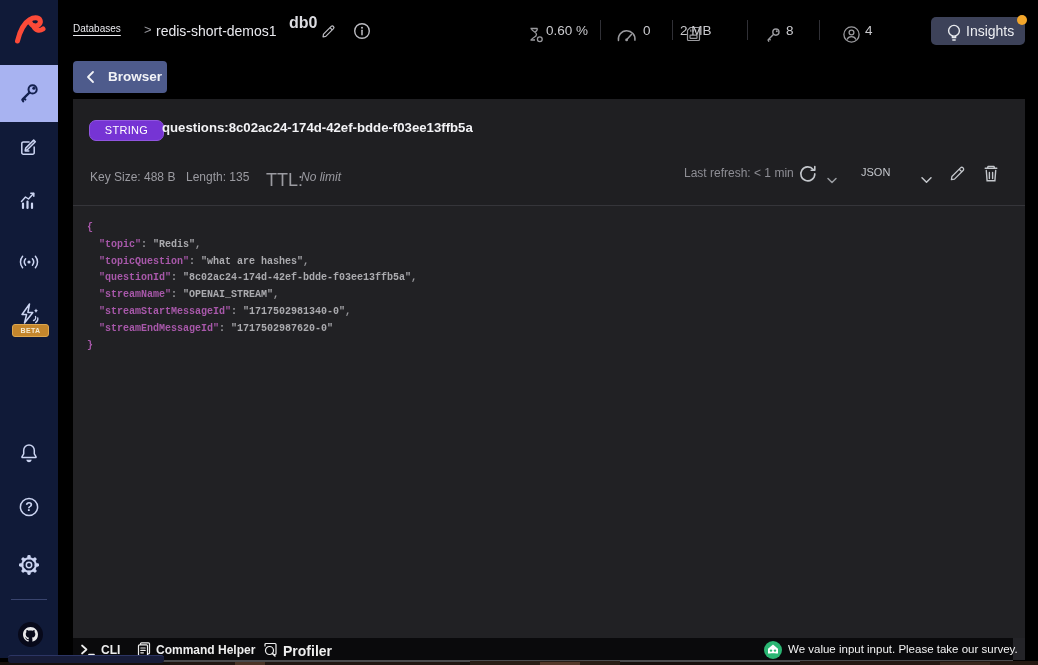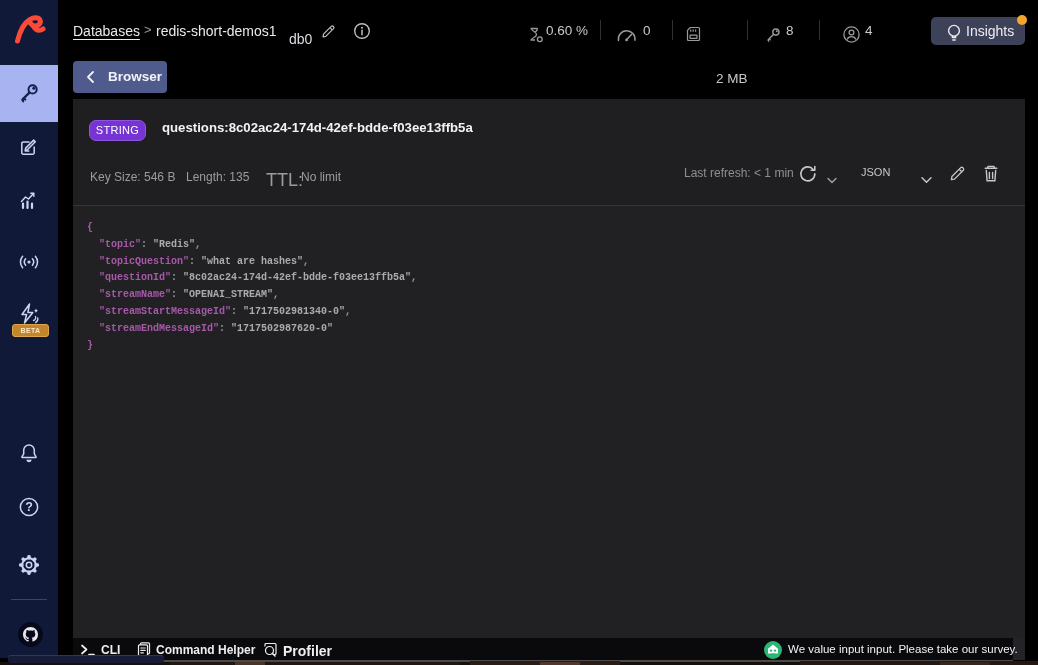--- a/index.html
+++ b/index.html
@@ -80,24 +80,24 @@
 <circle cx="12" cy="12" r="6.8" stroke="#ccd5f2" stroke-width="2"></circle>
 <circle cx="12" cy="12" r="2.7" stroke="#ccd5f2" stroke-width="1.5"></circle>
 </svg></div>
 <div class="abs" style="left:11px;top:599px;width:36px;height:1px;background:#39446e;"></div>
 <div class="abs" style="left:18px;top:622px;width:25px;height:25px;border-radius:50%;background:#07091a;"></div>
 <div class="abs" style="left:23px;top:627px;width:15px;height:15px;">
 <svg width="15" height="15" viewBox="0 0 16 16" fill="#e8e8ea">
 <path d="M8 0C3.58 0 0 3.58 0 8c0 3.54 2.29 6.53 5.47 7.59.4.07.55-.17.55-.38 0-.19-.01-.82-.01-1.49-2.01.37-2.53-.49-2.69-.94-.09-.23-.48-.94-.82-1.13-.28-.15-.68-.52-.01-.53.63-.01 1.08.58 1.23.82.72 1.21 1.87.87 2.33.66.07-.52.28-.87.51-1.07-1.78-.2-3.64-.89-3.64-3.95 0-.87.31-1.59.82-2.15-.08-.2-.36-1.02.08-2.12 0 0 .67-.21 2.2.82.64-.18 1.32-.27 2-.27s1.36.09 2 .27c1.53-1.04 2.2-.82 2.2-.82.44 1.1.16 1.92.08 2.12.51.56.82 1.27.82 2.15 0 3.07-1.87 3.75-3.65 3.95.29.25.54.73.54 1.48 0 1.07-.01 1.93-.01 2.2 0 .21.15.46.55.38A8.01 8.01 0 0 0 16 8c0-4.42-3.58-8-8-8z"></path>
 </svg></div>
 
-<div class="abs" style="left:73px;top:23px;font-size:14px;color:#e9e9ee;text-decoration:underline;text-underline-offset:3px;">Databases</div>
+<div class="abs" style="left:73px;top:23px;font-size:10px;color:#e9e9ee;text-decoration:underline;text-underline-offset:3px;">Databases</div>
 <div class="abs" style="left:144px;top:22px;font-size:13px;color:#9a9aa0;">&gt;</div>
 <div class="abs" style="left:156px;top:23px;font-size:14px;color:#e9e9ee;">redis-short-demos1</div>
-<div class="abs" style="left:289px;top:31px;font-size:14px;color:#dcdce1;">db0</div>
+<div class="abs" style="left:289px;top:14px;font-size:16px;color:#dcdce1;font-weight:bold;">db0</div>
 <div class="abs" style="left:320px;top:23px;width:17px;height:17px;">
 <svg width="17" height="17" viewBox="0 0 18 18" fill="none" stroke="#bcbcc2" stroke-width="1.3">
 <path d="M3.2 14.8l.5-3 8.2-8.2a1.7 1.7 0 0 1 2.4 2.4l-8.2 8.2z" stroke-linejoin="round"></path>
 <path d="M10.6 4.9l2.4 2.4"></path>
 </svg></div>
 <div class="abs" style="left:353px;top:22px;width:18px;height:18px;">
 <svg width="18" height="18" viewBox="0 0 18 18" fill="none">
 <circle cx="9" cy="9" r="7.3" stroke="#bcbcc2" stroke-width="1.4"></circle>
 <circle cx="9" cy="5.7" r="1" fill="#bcbcc2"></circle>
 <path d="M9 8.2v4.6" stroke="#bcbcc2" stroke-width="1.5" stroke-linecap="round"></path>
@@ -136,48 +136,48 @@
 <svg width="18" height="19" viewBox="0 0 18 19" fill="none" stroke="#e8eaee" stroke-width="1.4">
 <circle cx="9" cy="7.8" r="5.4"></circle>
 <path d="M7.4 13.1 L7.4 14.6 L10.6 14.6 L10.6 13.1"></path>
 <path d="M7.8 17h2.4" stroke-linecap="round"></path>
 </svg></div>
 
 <div class="mtxt" style="left:546px;">0.60 %</div>
 <div class="sep" style="left:600px;"></div>
 <div class="mtxt" style="left:643px;">0</div>
 <div class="sep" style="left:672px;"></div>
-<div class="mtxt" style="left:716px;margin-top:48px;">2 MB</div>
+<div class="mtxt" style="left:680px;">2 MB</div>
 <div class="sep" style="left:747px;"></div>
 <div class="mtxt" style="left:786px;">8</div>
 <div class="sep" style="left:819px;"></div>
 <div class="mtxt" style="left:865px;">4</div>
 
 <div class="abs" style="left:931px;top:17px;width:94px;height:28px;background:#3d4259;border-radius:5px;"></div>
 <div class="abs" style="left:966px;top:23px;font-size:14px;color:#edeef2;">Insights</div>
 <div class="abs" style="left:1017px;top:15px;width:10px;height:10px;border-radius:50%;background:#f3a62b;"></div>
 
 <div class="abs" style="left:73px;top:61px;width:94px;height:32px;background:#4e5b8c;border-radius:4px;"></div>
 <div class="abs" style="left:108px;top:69px;font-size:13.5px;font-weight:bold;color:#f2f3f7;">Browser</div>
 <div class="abs" style="left:84px;top:70px;width:14px;height:14px;">
 <svg width="14" height="14" viewBox="0 0 14 14" fill="none" stroke="#f2f3f7" stroke-width="1.8">
 <path d="M9 2 L4 7 L9 12" stroke-linecap="round" stroke-linejoin="round"></path>
 </svg></div>
 
 <div class="abs" style="left:73px;top:99px;width:952px;height:107px;background:#1f1f22;"></div>
 <div class="abs" style="left:73px;top:205px;width:952px;height:1px;background:#35353a;"></div>
 <div class="abs" style="left:73px;top:206px;width:952px;height:432px;background:#212124;"></div>
 
-<div class="abs" style="left:89px;top:120px;width:57px;height:21px;background:#7634d4;border:1px solid #9055e0;border-radius:7px;text-align:center;line-height:19px;font-size:11px;letter-spacing:.3px;color:#fff;">STRING</div>
+<div class="abs" style="left:89px;top:120px;width:75px;height:21px;background:#7634d4;border:1px solid #9055e0;border-radius:7px;text-align:center;line-height:19px;font-size:11px;letter-spacing:.3px;color:#fff;">STRING</div>
 <div class="abs" style="left:162px;top:120px;font-size:13.2px;font-weight:bold;color:#f2f2f5;">questions:8c02ac24-174d-42ef-bdde-f03ee13ffb5a</div>
 
-<div class="abs" style="left:90px;top:170px;font-size:12px;color:#9b9ba1;">Key Size: 546 B</div>
+<div class="abs" style="left:90px;top:170px;font-size:12px;color:#9b9ba1;">Key Size: 488 B</div>
 <div class="abs" style="left:186px;top:170px;font-size:12px;color:#9b9ba1;">Length: 135</div>
 <div class="abs" style="left:266px;top:170px;font-size:18px;color:#9b9ba1;">TTL:</div>
-<div class="abs" style="left:301px;top:170px;font-size:12px;color:#9b9ba1;">No limit</div>
+<div class="abs" style="left:301px;top:170px;font-size:12px;color:#9b9ba1;font-style:italic;">No limit</div>
 
 <div class="abs" style="left:684px;top:166px;font-size:12px;color:#8e8e95;">Last refresh: &lt; 1 min</div>
 <div class="abs" style="left:861px;top:166px;font-size:11px;color:#c4c7cc;">JSON</div>
 <div class="abs" style="left:797px;top:163px;width:21px;height:21px;">
 <svg width="21" height="21" viewBox="0 0 21 21" fill="none" stroke="#c4c7cc" stroke-width="1.6">
 <path d="M16.2 6.4a7 7 0 1 0 1.6 4.5" stroke-linecap="round"></path>
 <path d="M17.8 3.6v3.6h-3.6" stroke-linecap="round" stroke-linejoin="round"></path>
 </svg></div>
 <div class="abs" style="left:826px;top:171px;width:13px;height:8px;">
 <svg width="12" height="8" viewBox="0 0 12 8" fill="none" stroke="#9a9da2" stroke-width="1.5">

